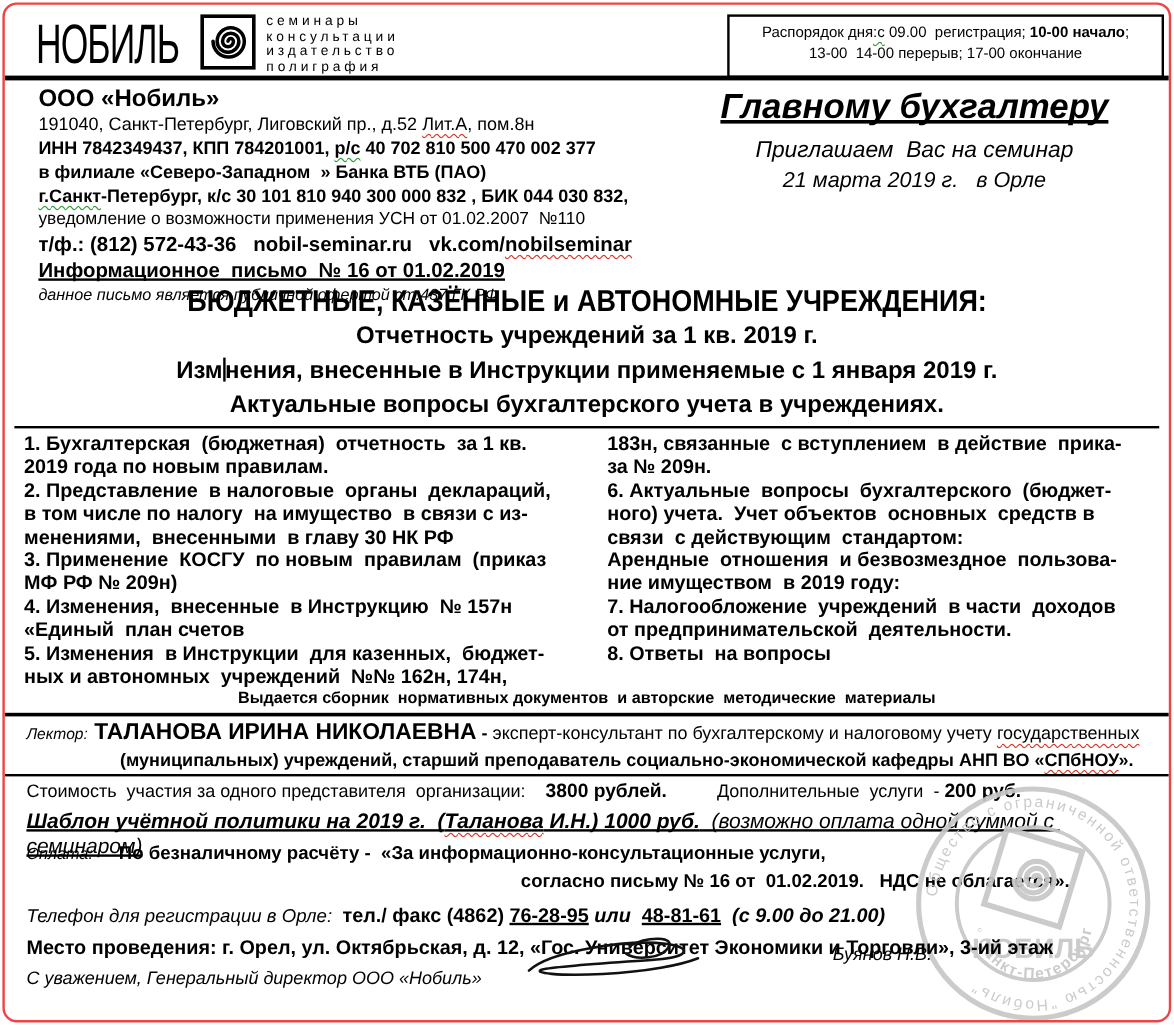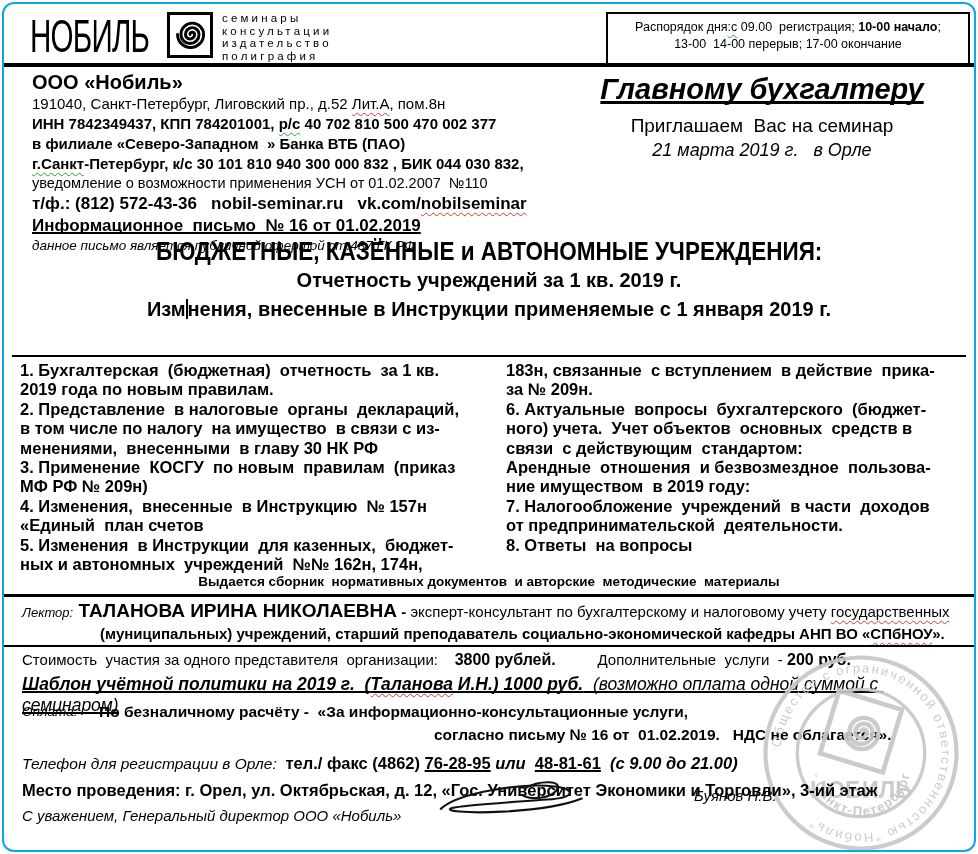--- a/index.html
+++ b/index.html
@@ -1,17 +1,17 @@
 <!DOCTYPE html>
 <html lang="ru"><head>
 <meta charset="utf-8">
 <style>
   html,body{margin:0;padding:0;background:#fff;}
   body{font-family:"Liberation Sans","DejaVu Sans",sans-serif;color:#000;}
-  .page{position:absolute;left:2px;top:2px;width:970px;height:846px;border:2px solid #0ea5e9;
+  .page{position:absolute;left:2px;top:2px;width:970px;height:846px;border:2px solid #ef4444;
         border-radius:12px;background:#fff;overflow:hidden;}
   .abs{position:absolute;}
   .pre{white-space:pre-wrap;}
   .b{font-weight:bold;} .i{font-style:italic;}
   .u{text-decoration:underline;text-decoration-thickness:2px;text-decoration-skip-ink:none;}
   .wavy-red{text-decoration:underline wavy #d93a2b 1px;text-underline-offset:3px;text-decoration-skip-ink:none;}
   .wavy-green{text-decoration:underline wavy #2f9e3a 1px;text-underline-offset:3px;text-decoration-skip-ink:none;}
 
   
   .logo-row{top:5px;left:26px;display:flex;align-items:flex-start;}
@@ -30,21 +30,21 @@
   .company-name{font-size:20px;font-weight:bold;line-height:24px;}
   .cl{font-size:15px;line-height:20px;}
   .cl-sm{font-size:14.5px;line-height:19px;}
   .cl-lg{font-size:17px;line-height:22px;}
   .cl-offer{font-size:13.5px;line-height:17px;font-style:italic;}
 
   
   .invite{top:66px;left:548px;width:420px;text-align:center;}
   .invite-to{font-size:29px;font-weight:bold;font-style:italic;text-decoration:underline;
              text-decoration-thickness:2.5px;text-decoration-skip-ink:none;line-height:38px;}
-  .invite-line{font-size:19px;margin-top:7px;}
+  .invite-line{font-size:19px;font-style:italic;margin-top:7px;}
   .invite-date{font-size:18px;font-weight:normal;font-style:italic;margin-top:3px;}
 
   
   .titles{top:233px;left:0;right:0;text-align:center;font-weight:bold;}
   .t1{font-size:25px;line-height:29px;display:inline-block;transform:scaleX(0.9);transform-origin:center;}
   .t2,.t3,.t4{font-size:20px;line-height:28.5px;}
   .cursor{display:inline-block;width:2px;height:20px;background:#000;vertical-align:-3px;}
 
   .rule2{top:351px;left:8px;right:8px;height:2px;background:#000;}
   .rule3{top:590px;left:0;right:0;height:2.5px;background:#000;}
@@ -128,20 +128,21 @@
   <div class="abs invite">
     <div class="invite-to">Главному бухгалтеру</div>
     <div class="invite-line pre">Приглашаем  Вас на семинар</div>
     <div class="invite-date pre">21 марта 2019 г.   в Орле</div>
   </div>
 
   <div class="abs titles">
     <div><span class="t1">БЮДЖЕТНЫЕ, КАЗЁННЫЕ и АВТОНОМНЫЕ УЧРЕЖДЕНИЯ:</span></div>
     <div class="t2">Отчетность учреждений за 1 кв. 2019 г.</div>
     <div class="t3"><span>Изм</span><span class="cursor"></span><span>нения, внесенные в Инструкции применяемые с 1 января 2019 г.</span></div>
+    <div class="t4">Актуальные вопросы бухгалтерского учета в учреждениях.</div>
   </div>
 
   <div class="abs rule2"></div>
 
   <div class="abs program">
     <div class="prog-col prog-col-left">
         <div class="prog-line">1. Бухгалтерская  (бюджетная)  отчетность  за 1 кв.</div>
         <div class="prog-line">2019 года по новым правилам.</div>
         <div class="prog-line">2. Представление  в налоговые  органы  деклараций,</div>
         <div class="prog-line">в том числе по налогу  на имущество  в связи с из-</div>

